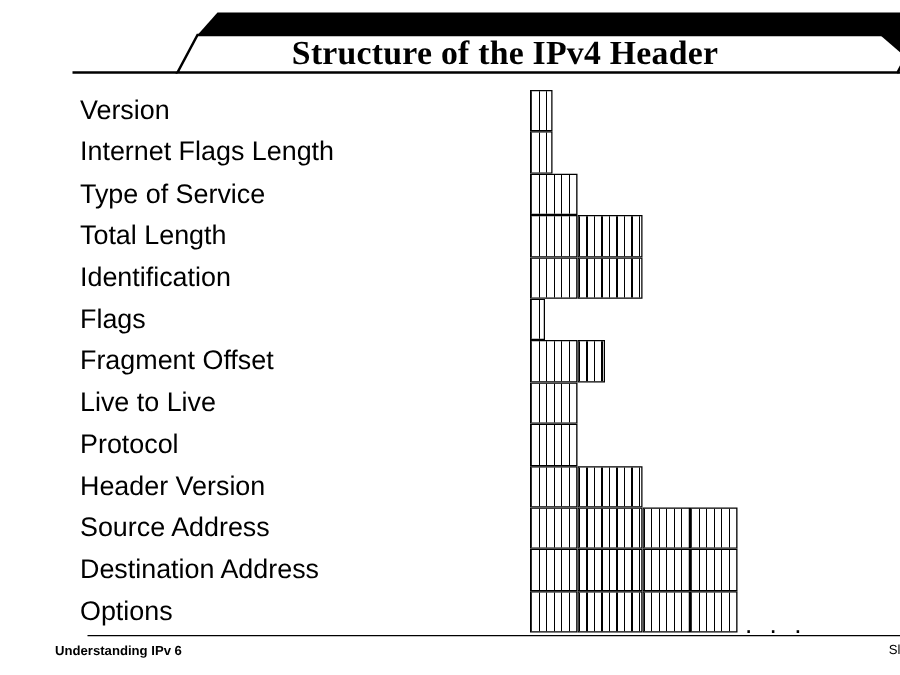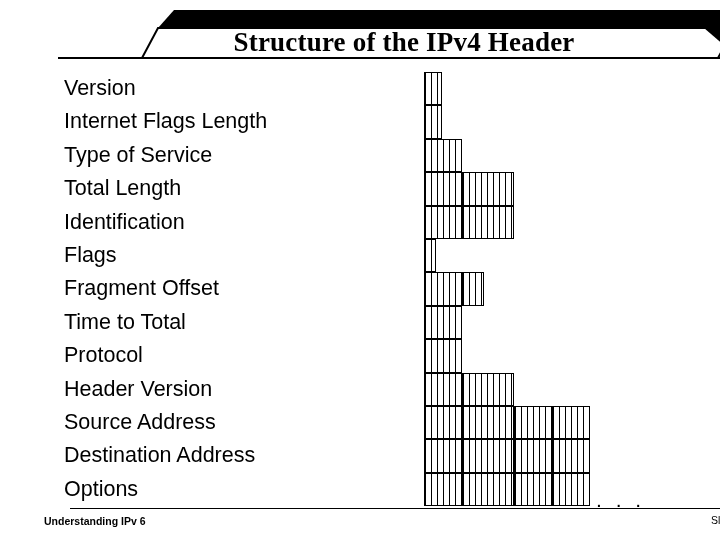--- a/index.html
+++ b/index.html
@@ -133,21 +133,21 @@
   </div>
 
   <div class="labels">
     <div class="row">Version</div>
     <div class="row">Internet Flags Length</div>
     <div class="row">Type of Service</div>
     <div class="row">Total Length</div>
     <div class="row">Identification</div>
     <div class="row">Flags</div>
     <div class="row">Fragment Offset</div>
-    <div class="row">Time to Total</div>
+    <div class="row">Live to Live</div>
     <div class="row">Protocol</div>
     <div class="row">Header Version</div>
     <div class="row">Source Address</div>
     <div class="row">Destination Address</div>
     <div class="row">Options</div>
   </div>
 
   <div class="bars">
       <div class="barrow" style="top: 0px; left: 0px;">
         <div class="seg" style="width: 18px;"></div>

